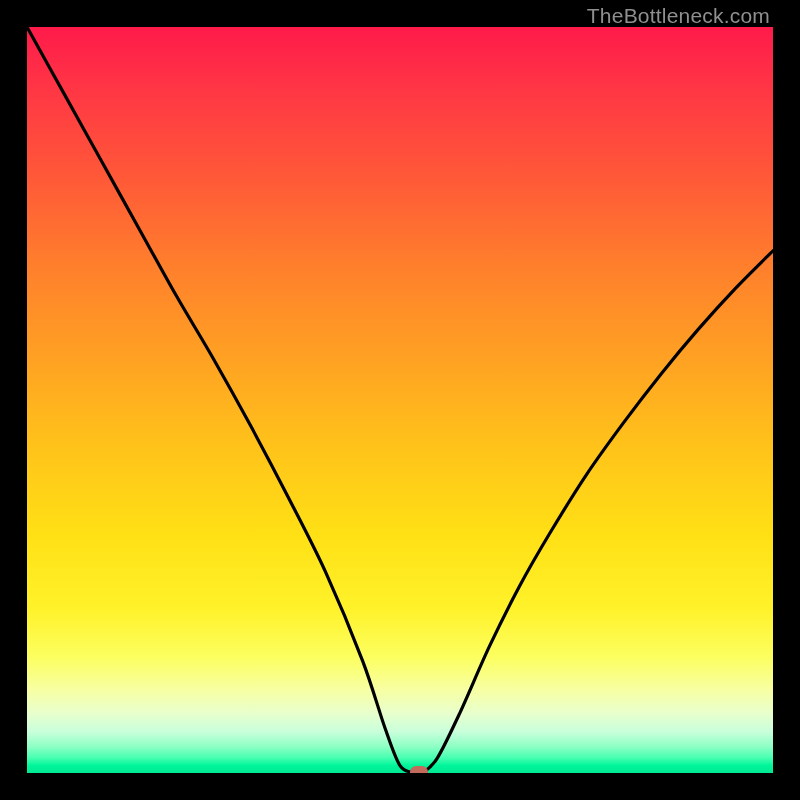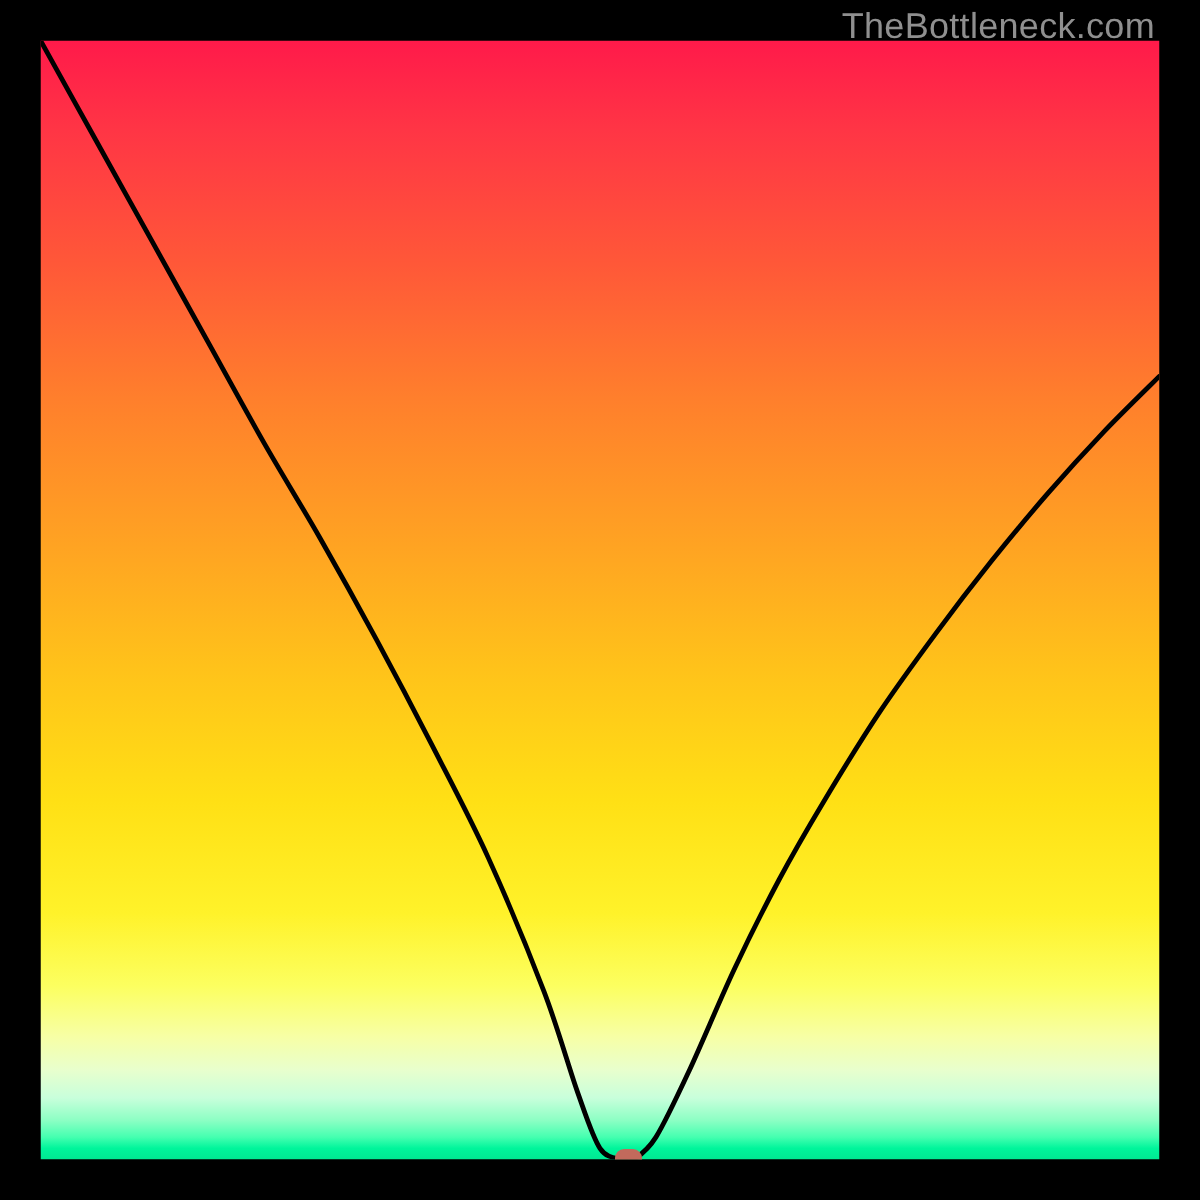--- a/index.html
+++ b/index.html
@@ -53,21 +53,21 @@
     height: 14px;
     border-radius: 6px;
     background: #c26a5c;
     transform: translate(-50%, -50%);
   }
   .watermark {
     position: absolute;
     top: 4px;
     right: 30px;
     color: #8f8f8f;
-    font-size: 24px;
+    font-size: 21px;
     font-weight: 500;
     letter-spacing: 0.2px;
   }
 </style>
 </head>
 <body>
 
 <div class="watermark">TheBottleneck.com</div>
 
 <div class="plot-area">

